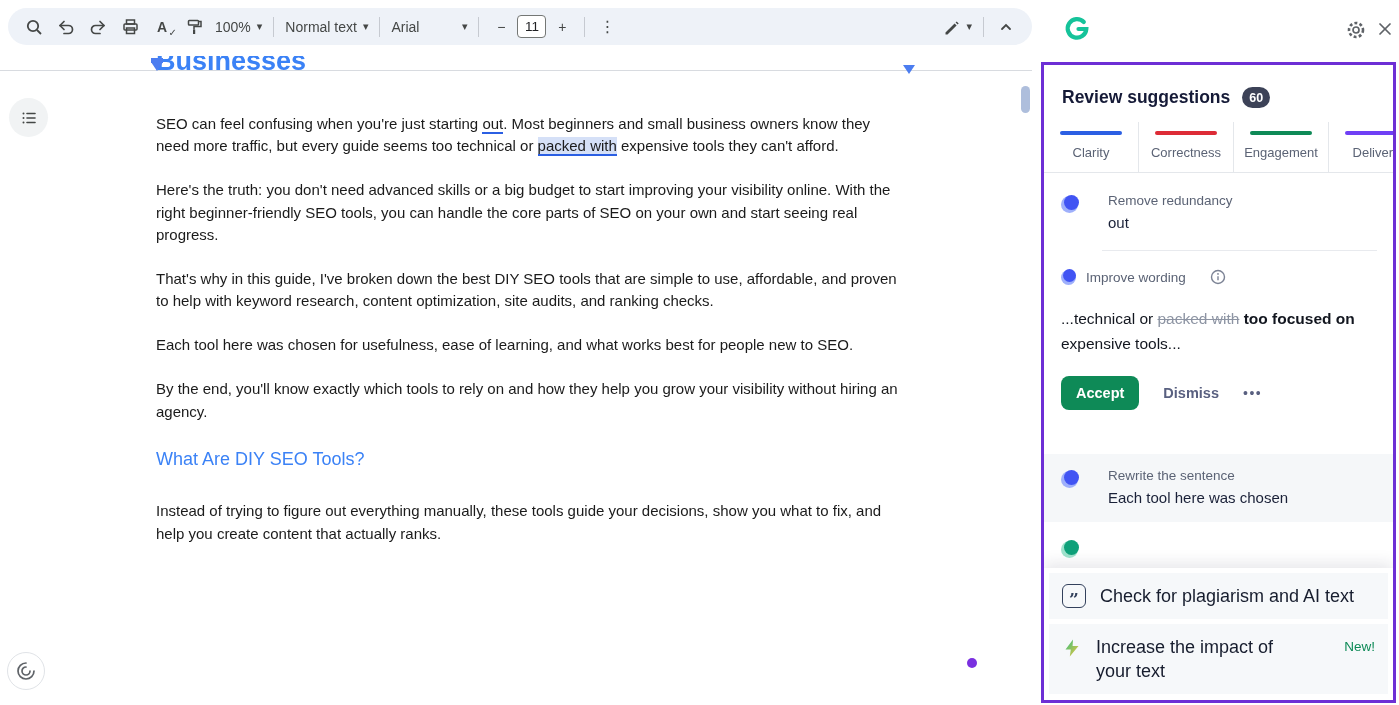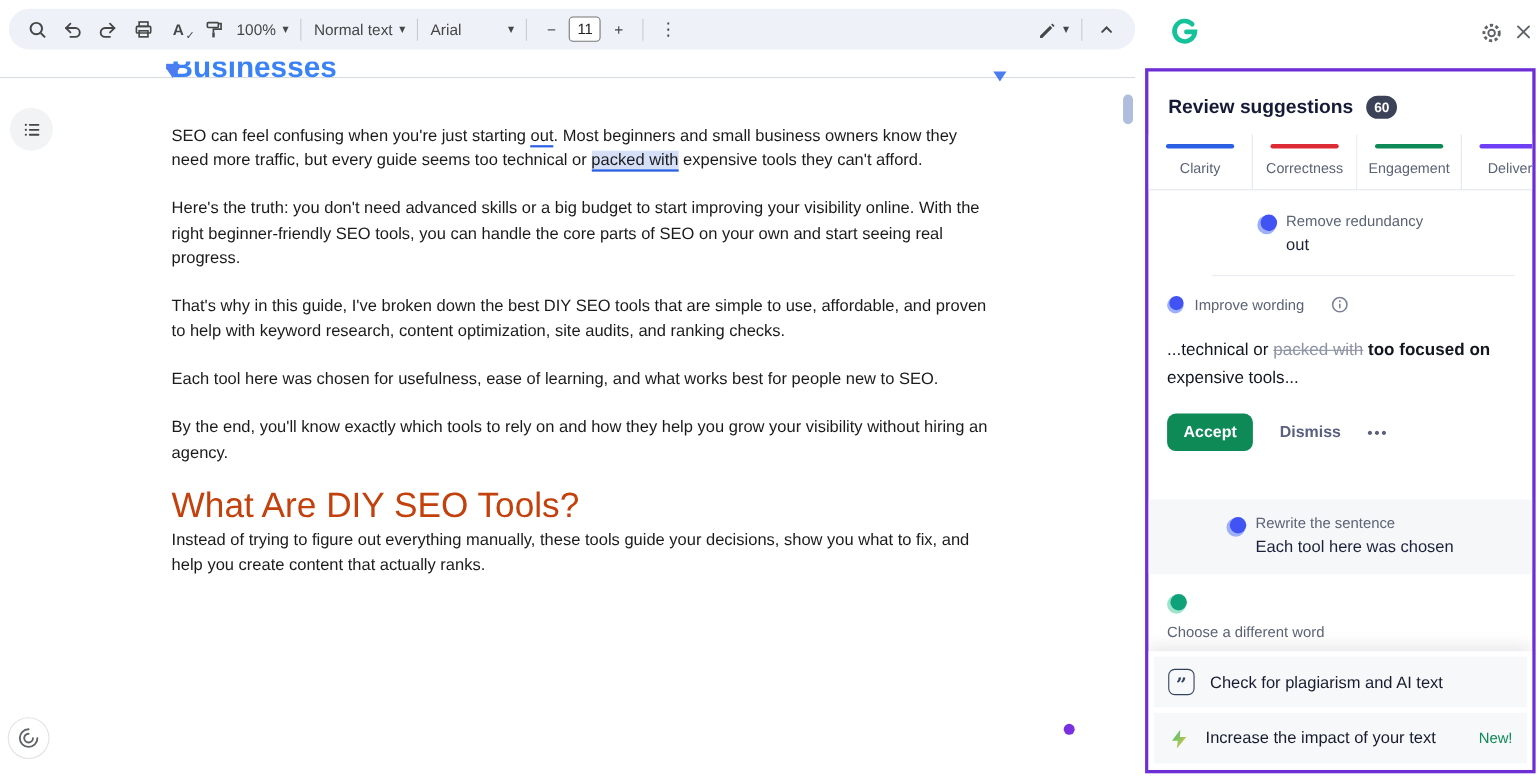--- a/index.html
+++ b/index.html
@@ -37,21 +37,21 @@
 
   .outline-btn { position:absolute; left:9px; top:98px; width:39px; height:39px; border-radius:50%;
                  background:#f1f3f4; display:flex; align-items:center; justify-content:center; cursor:pointer; }
 
   
   .clip-head { position:absolute; left:156px; top:56px; height:28px; overflow:hidden; z-index:1; cursor:text; }
   .clip-head > div { margin-top:-10px; font-size:27px; font-weight:700; color:#3b82f6; }
   .doc { position:absolute; left:156px; top:113px; width:746px; font-size:15px; line-height:22.4px;
          color:#1b1b1b; z-index:1; cursor:text; }
   .doc p { margin:0 0 21.5px; }
-  .doc h2 { font-size:32px; font-weight:400; color:#c2410c; margin:25px 0 10px; }
+  .doc h2 { font-size:18px; font-weight:400; color:#3b82f6; margin:25px 0 30px; }
   .u-blue { border-bottom:2px solid #2b5fe3; cursor:pointer; }
   .hl-blue { background:#d5e0f7; border-bottom:2px solid #2b5fe3; cursor:pointer; }
 
   .scroll-thumb { position:absolute; left:1021px; top:86px; width:9px; height:27px; border-radius:5px; background:#aebedc; cursor:grab; }
   .purple-dot { position:absolute; left:967px; top:658px; width:10px; height:10px; border-radius:50%; background:#7a30e0; cursor:pointer; }
   .assist-btn { position:absolute; left:7px; top:652px; width:38px; height:38px; border-radius:50%;
                 border:1px solid #e0e3e7; background:#fff; display:flex; align-items:center; justify-content:center; cursor:pointer; }
 
   
   .panel { position:absolute; left:1041px; top:62px; width:355px; height:641px; background:#fff;
@@ -59,21 +59,21 @@
   .p-head { display:flex; align-items:center; gap:12px; padding:22px 18px 14px; }
   .p-title { font-size:17.5px; font-weight:700; color:#151a37; }
   .p-badge { min-width:27px; height:21px; border-radius:11px; background:#3c4257; color:#fff; font-size:12.5px;
              font-weight:700; display:flex; align-items:center; justify-content:center; padding:0 7px; }
   .tabs { display:flex; border-bottom:1px solid #e4e7eb; overflow:hidden; flex:0 0 auto; }
   .tab { flex:0 0 95px; border-right:1px solid #e4e7eb; display:flex; flex-direction:column; align-items:center;
          padding:9px 0 12px; cursor:pointer; background:#fff; }
   .tab-bar { width:62px; height:4px; border-radius:2px; }
   .tab-label { margin-top:10px; font-size:13px; color:#5b6375; white-space:nowrap; }
   .cards { position:relative; flex:1; overflow:hidden; }
-  .card { display:flex; gap:9px; padding:20px 17px 19px; cursor:pointer;justify-content:center; }
+  .card { display:flex; gap:30px; padding:20px 17px 19px; cursor:pointer; }
   .dot { width:17px; height:17px; border-radius:50%; background:#9fb0fb; position:relative; flex:0 0 17px; margin-top:3px; }
   .dot::after { content:""; position:absolute; left:2.5px; top:-1.5px; width:15px; height:15px; border-radius:50%; background:#4154f3; }
   .dot.green { background:#9fe3cd; }
   .dot.green::after { background:#0fa17a; }
   .dot.small { width:15px; height:15px; flex-basis:15px; margin-top:0; }
   .dot.small::after { width:13px; height:13px; left:2px; top:-1px; }
   .c-label { font-size:13.5px; color:#5b6375; }
   .c-text { font-size:15px; color:#1a2138; margin-top:6px; }
   .divider { border-top:1px solid #e8eaee; margin:0 16px 0 58px; }
   .card2 { padding:18px 17px 20px; cursor:default; }
@@ -86,21 +86,21 @@
   .accept { background:#0e8a57; color:#fff; font-weight:700; font-size:14.5px; border:none; border-radius:8px;
             padding:9px 15px; cursor:pointer; font-family:inherit; }
   .dismiss { color:#596080; font-weight:700; font-size:14.5px; cursor:pointer; }
   .more-dots { color:#596080; font-size:14px; letter-spacing:1.5px; cursor:pointer; }
   .card3 { background:#f5f7f9; margin-top:24px; padding:14px 17px 16px; }
   .card4 { padding-top:16px;flex-direction:column; }
 
   .footer { position:absolute; left:0; right:0; bottom:0; background:#fff; box-shadow:0 -5px 14px rgba(25,32,56,.10);
             padding:5px 5px 6px; display:flex; flex-direction:column; gap:5px; z-index:5; }
   .f-row { background:#f6f8fa; display:flex; align-items:center; gap:14px; padding:11px 13px; cursor:pointer; }
-  .f-label { font-size:15px; color:#171d2e; }
+  .f-label { font-size:18px; color:#171d2e; }
   .quote-box { width:24px; height:24px; border:1.6px solid #33415c; border-radius:6px; display:flex; align-items:center;
                justify-content:center; color:#33415c; font-family:"DejaVu Serif",serif; font-weight:700; font-size:17px;
                flex:0 0 24px; line-height:1; padding-top:7px; }
   .f-row2 { align-items:flex-start; }
   .f-row2 .f-label { width:212px; line-height:24px; }
   .f-row2 .bolt { margin-top:3px; }
   .new-badge { margin-left:auto; color:#0e8a57; font-size:13.5px; margin-top:4px; white-space:nowrap; }
 </style>
 </head>
 <body>

